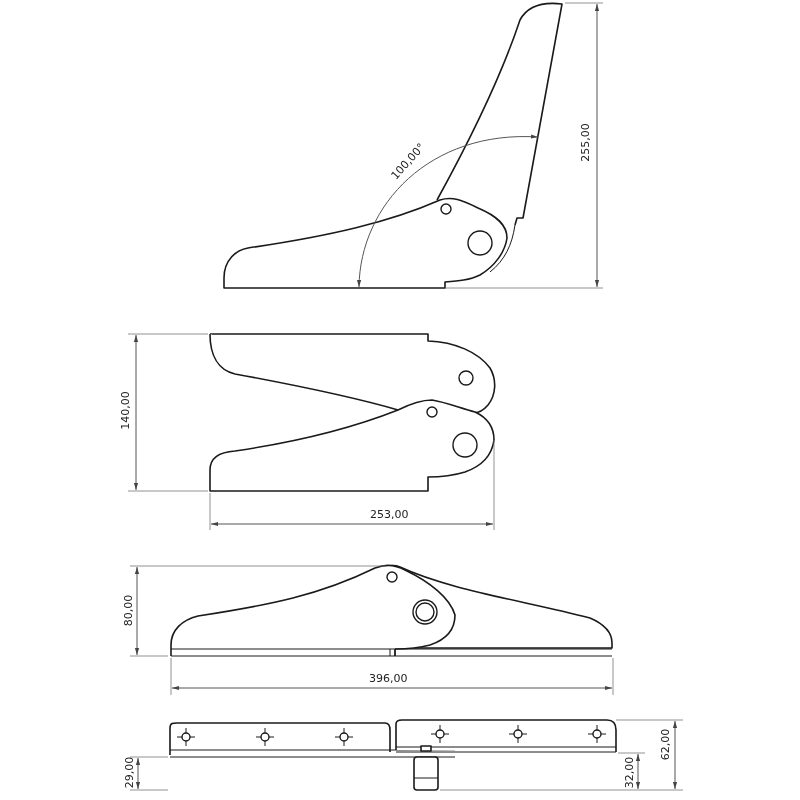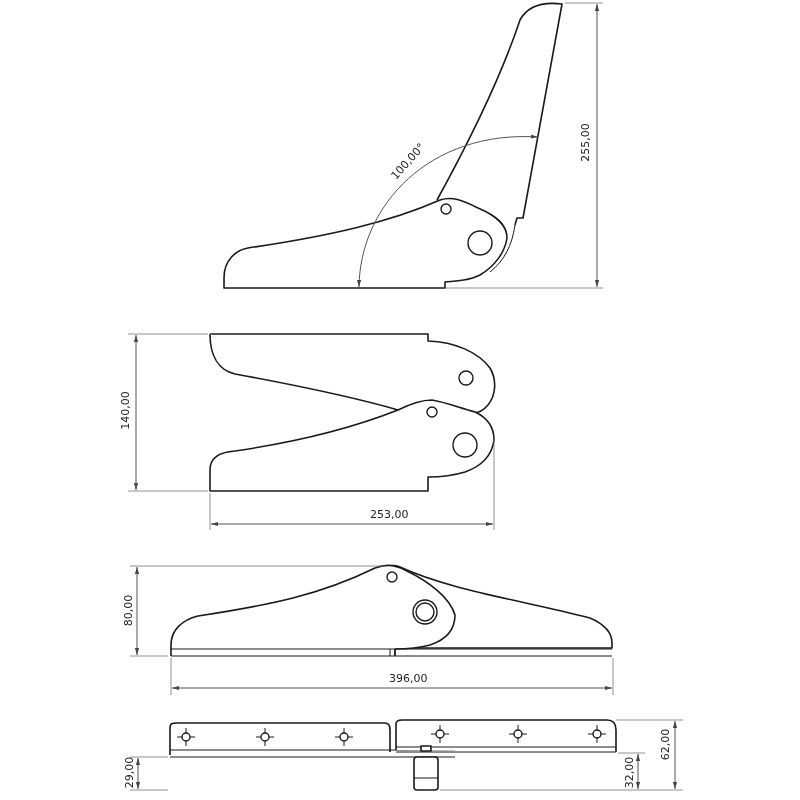--- a/index.html
+++ b/index.html
@@ -155,17 +155,17 @@
   </g>
 </svg>
 
 <div class="label" style="left:386px;top:155px;transform:rotate(-48deg);">100,00°</div>
 <div class="label" style="left:566px;top:136px;transform:rotate(-90deg);">255,00</div>
 
 <div class="label" style="left:106px;top:404px;transform:rotate(-90deg);">140,00</div>
 <div class="label" style="left:334px;top:508px;margin-left:36px;">253,00</div>
 
 <div class="label" style="left:113px;top:604px;transform:rotate(-90deg);">80,00</div>
-<div class="label" style="left:389px;top:672px;">396,00</div>
+<div class="label" style="left:369px;top:672px;">396,00</div>
 
 <div class="label" style="left:114px;top:766px;transform:rotate(-90deg);">29,00</div>
 <div class="label" style="left:614px;top:766px;transform:rotate(-90deg);">32,00</div>
 <div class="label" style="left:650px;top:738px;transform:rotate(-90deg);">62,00</div>
 
 </body></html>

